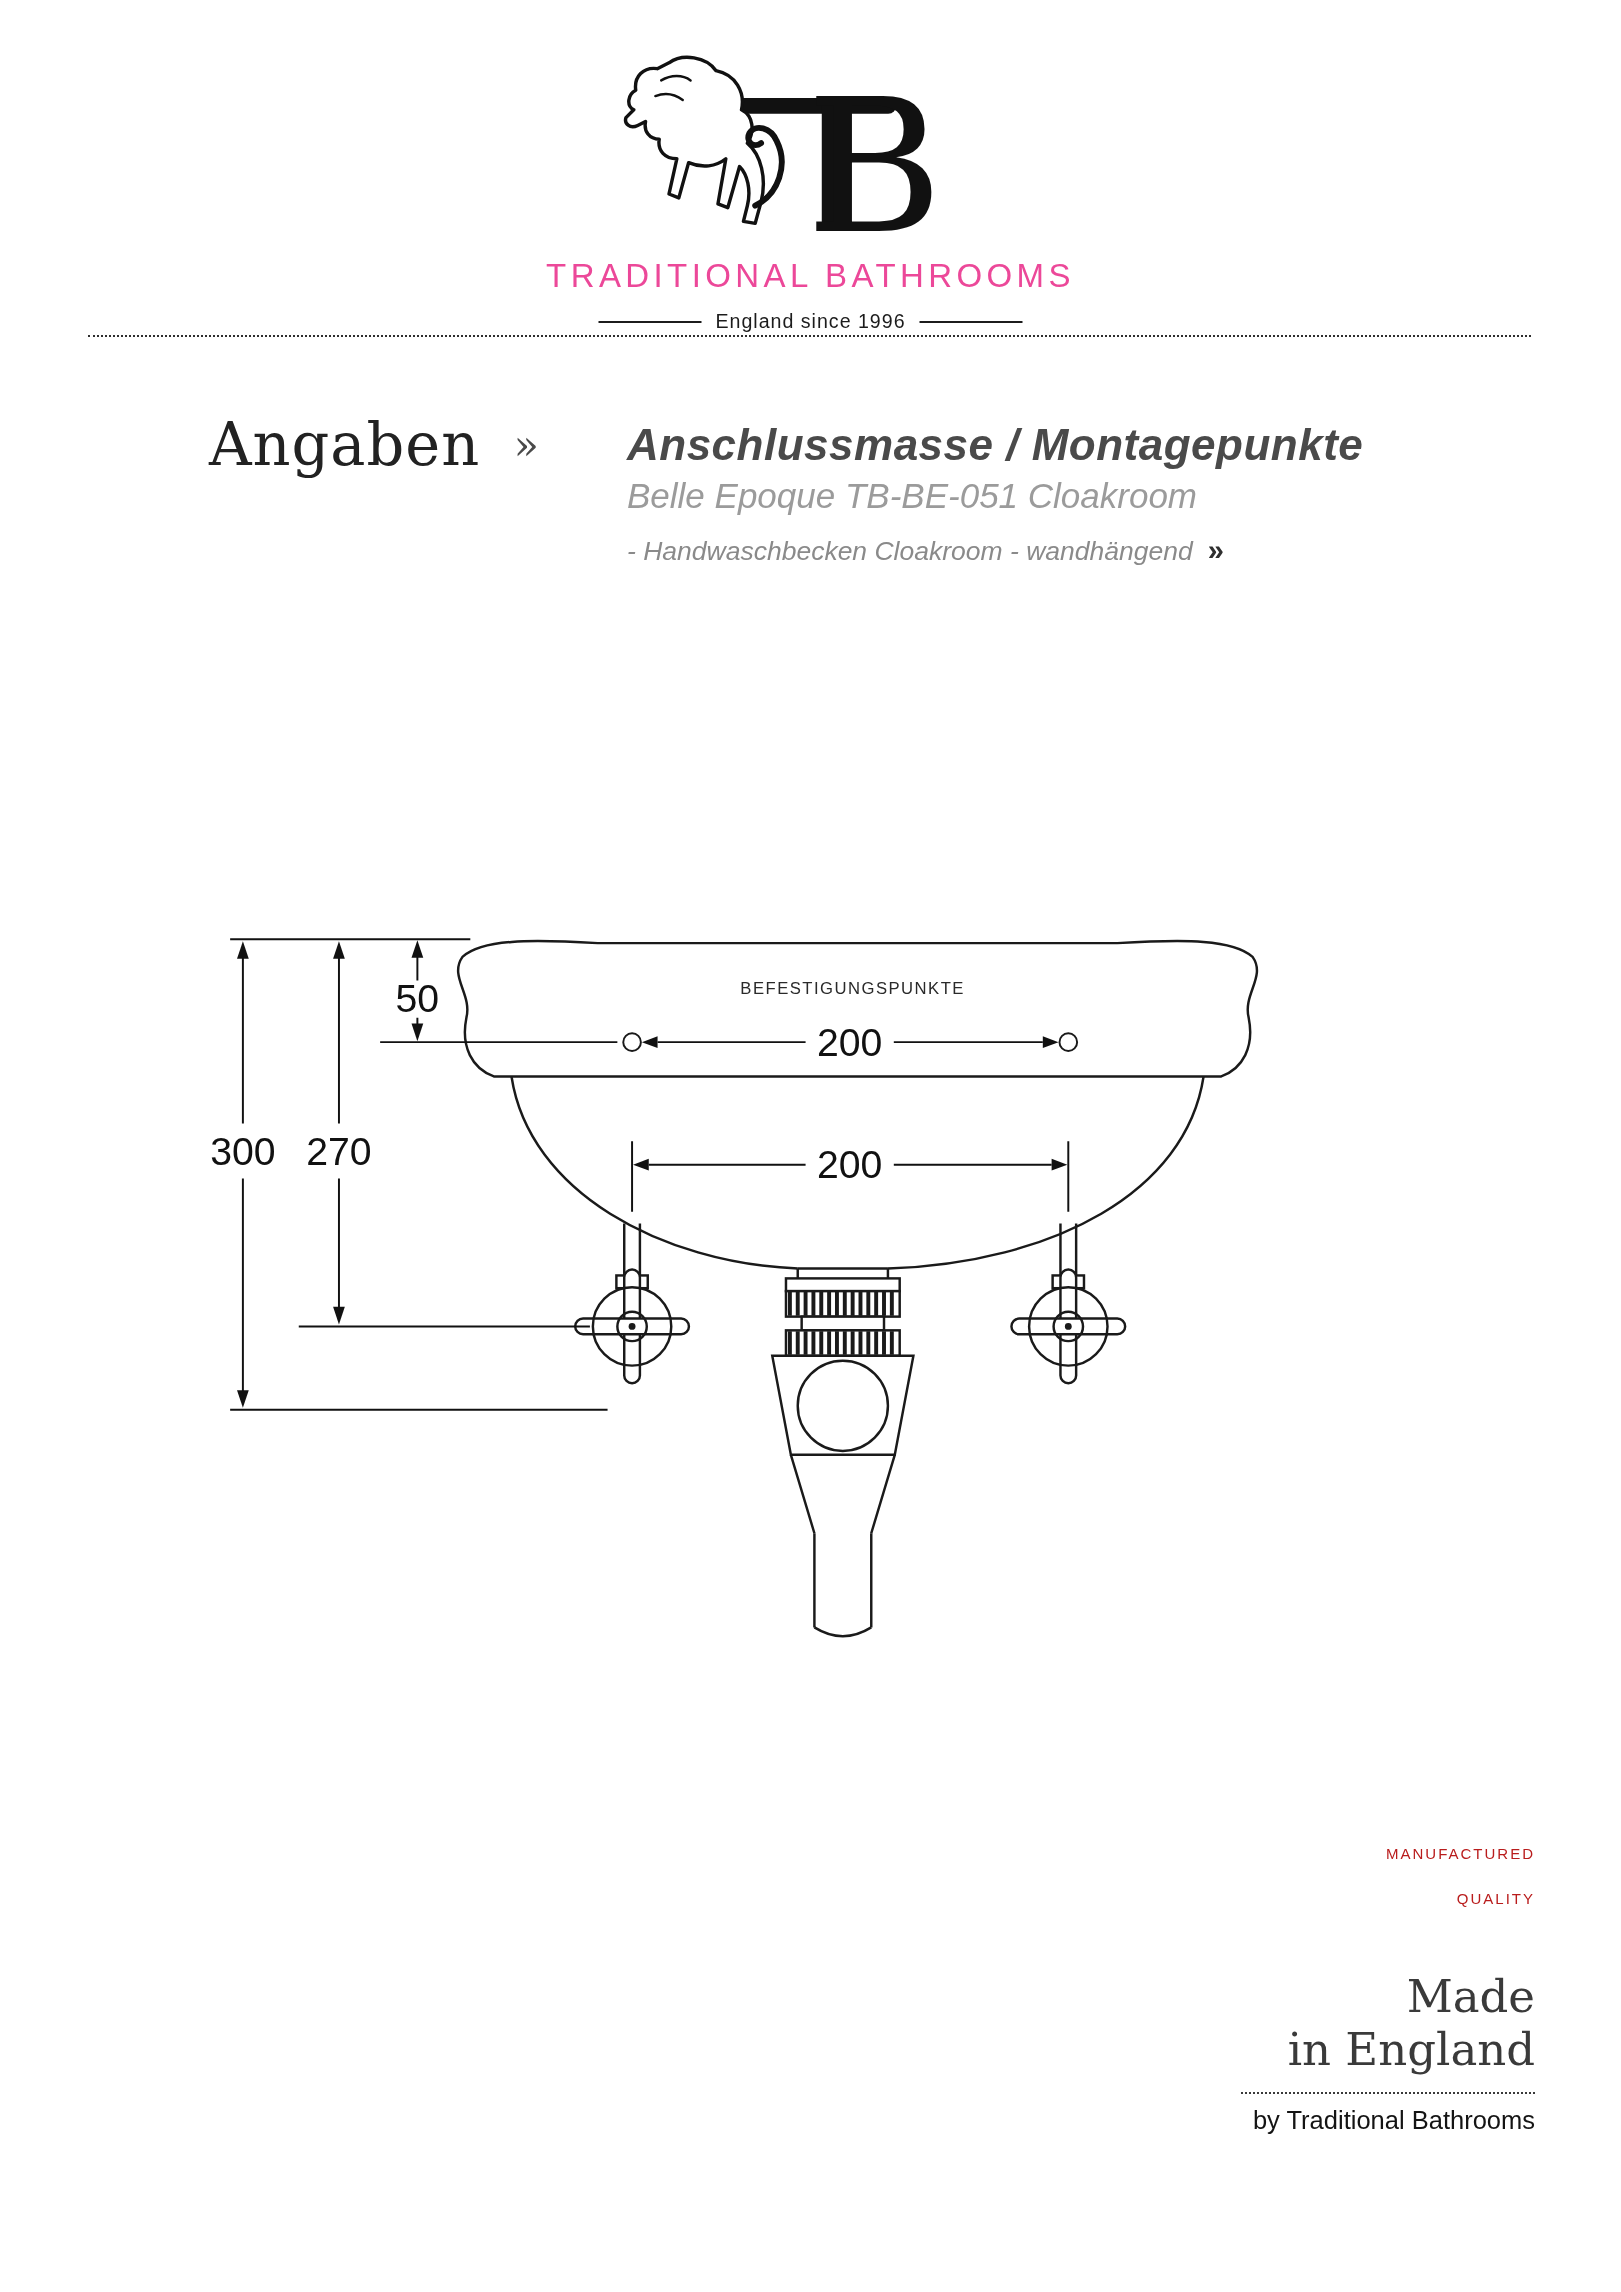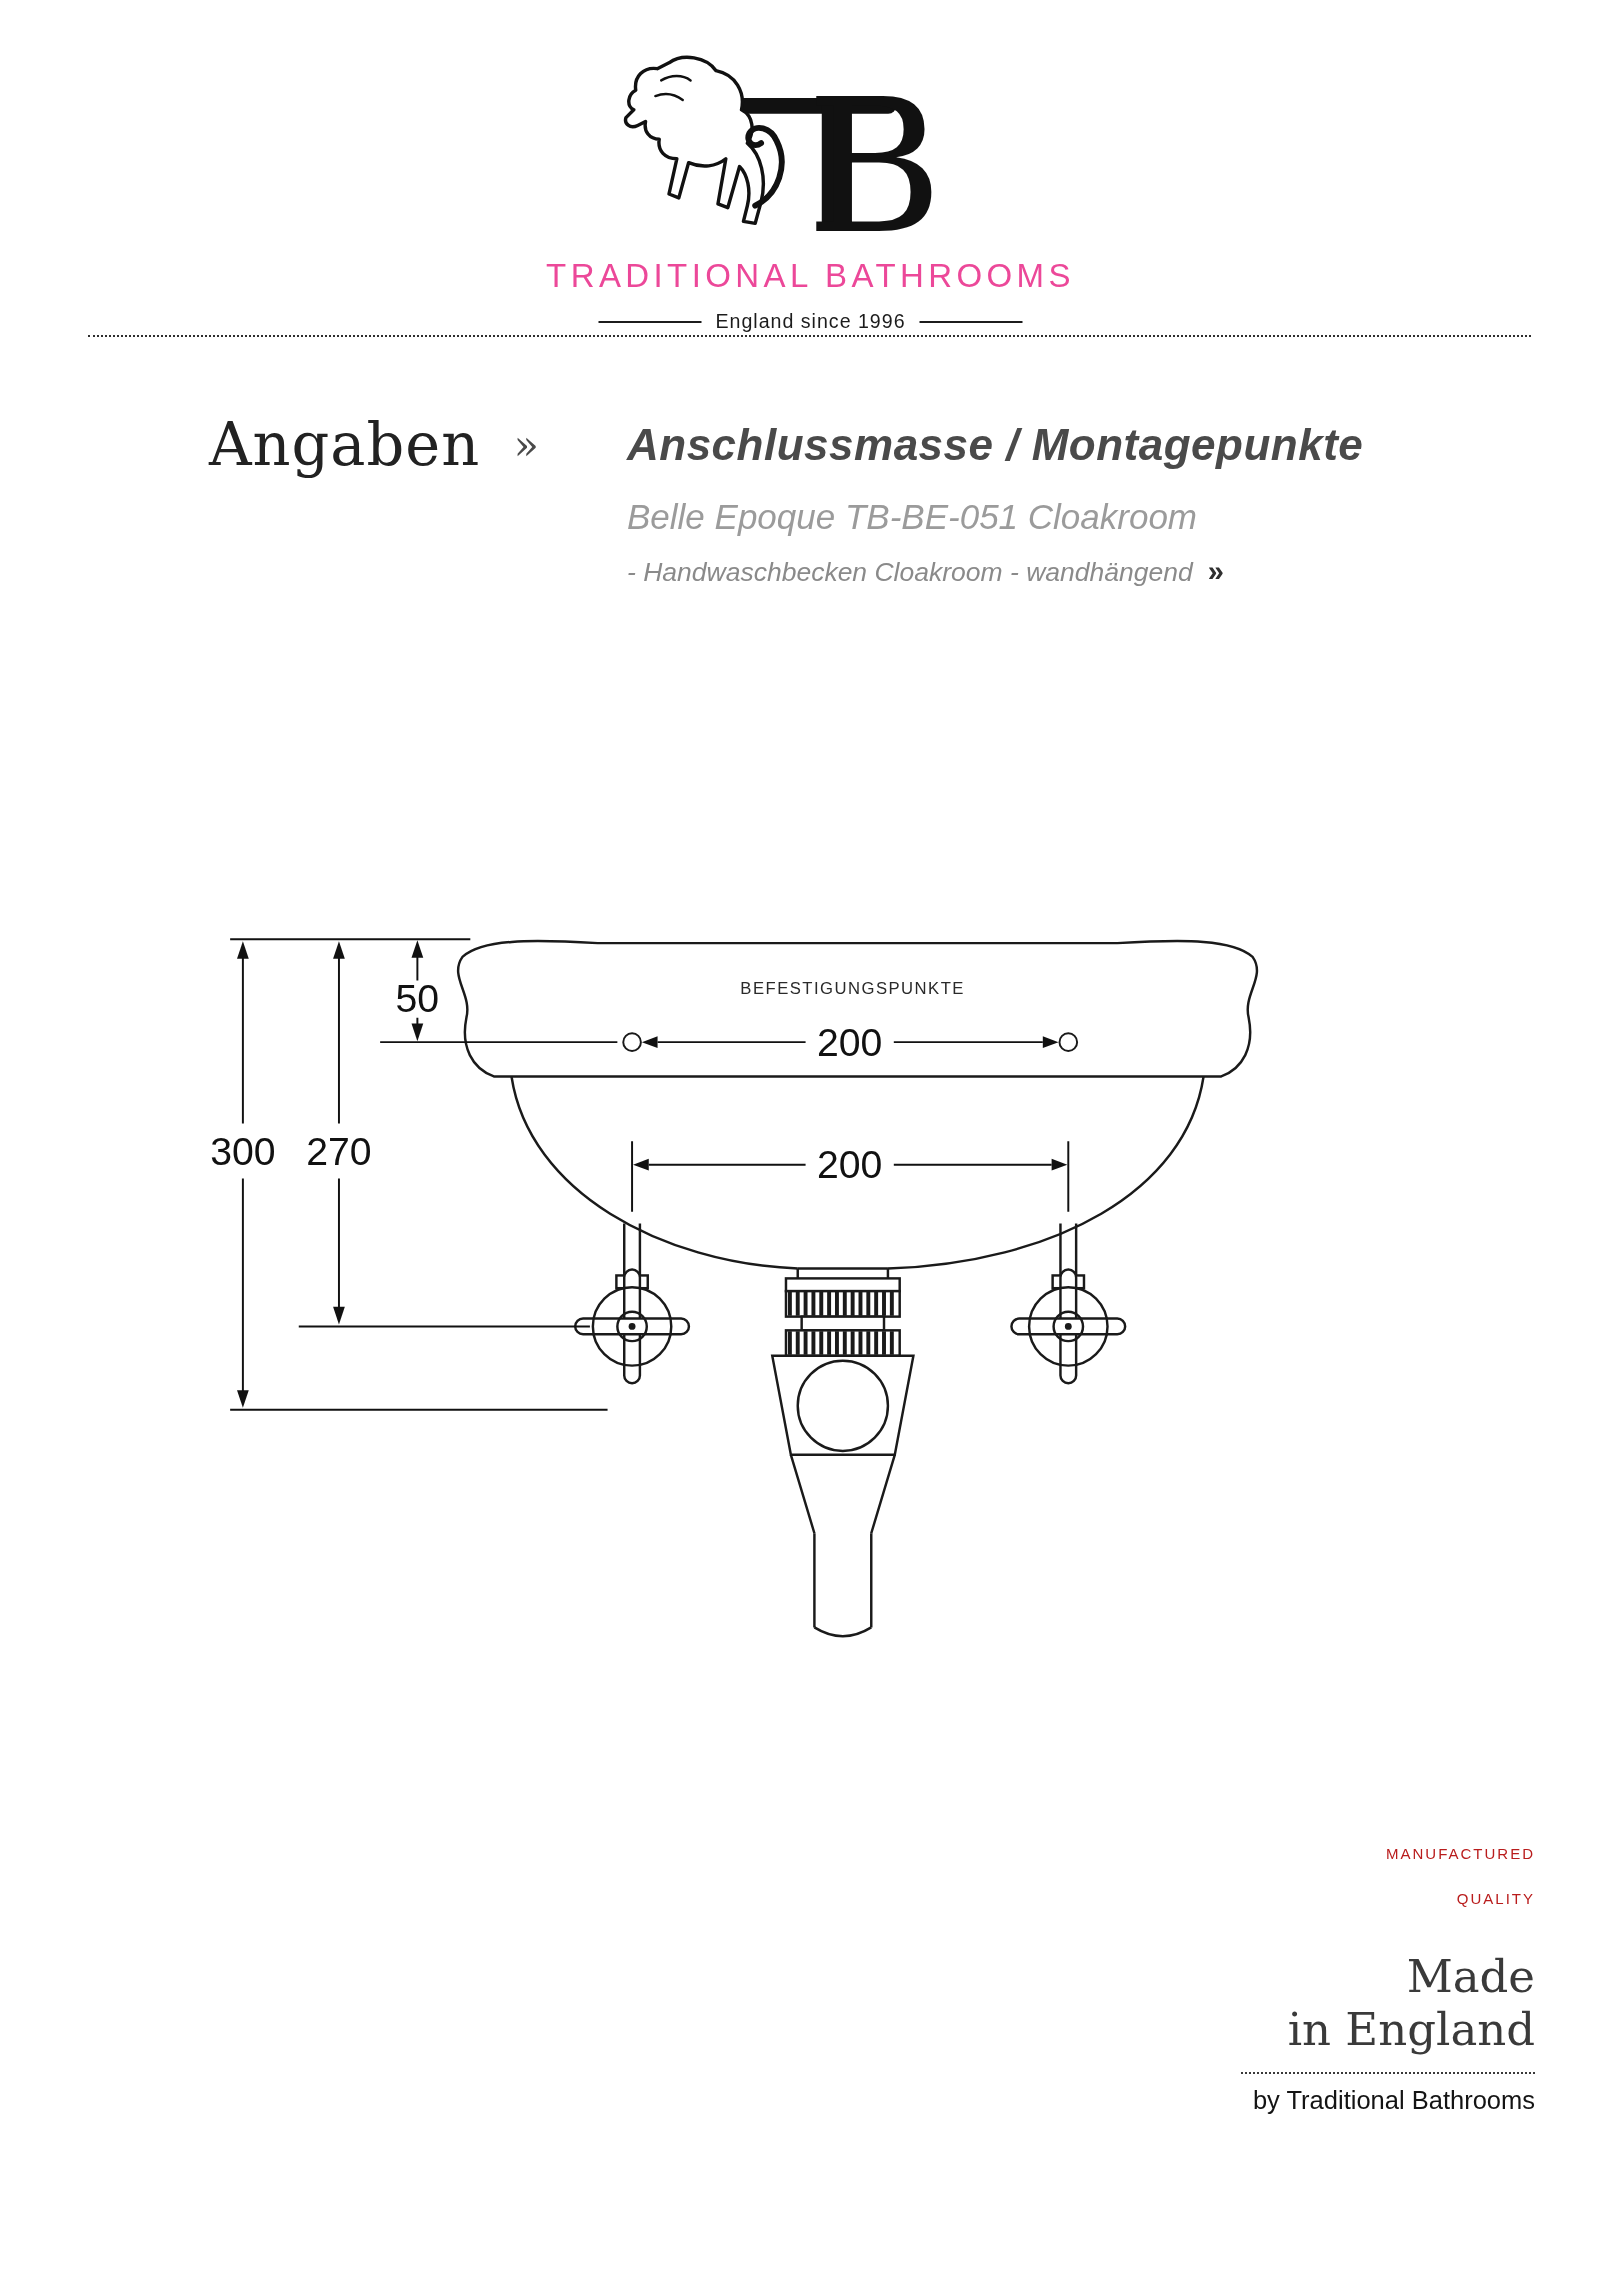--- a/index.html
+++ b/index.html
@@ -15,32 +15,32 @@
   .tagline-row { display:flex; align-items:center; justify-content:center; gap:13.7px; margin-top:15px; }
   .tagline-line { width:103px; height:0; border-top:2px solid #1c1c1c; }
   .tagline { font-size:19.6px; color:#1c1c1c; letter-spacing:1px; }
   
   .dotted-sep { position:absolute; top:335px; left:88px; width:1443px; border-top:2.9px dotted #2e2e2e; }
   
   .montage { position:absolute; left:209px; top:410px; font-family:"DejaVu Serif", serif; font-size:59px; color:#222; letter-spacing:1px; }
   .montage .arrow { font-size:41px; color:#4a4a4a; margin-left:13.7px; vertical-align:5.9px; }
   .head-block { position:absolute; left:627px; top:420px; width:863px; font-style:italic; }
   .head-title { font-size:44px; color:#4a4a4a; font-weight:600; letter-spacing:0.5px; }
-  .head-sub { font-size:35px; color:#9b9b9b; margin-top:27px; }
+  .head-sub { font-size:35px; color:#9b9b9b; margin-top:6px; }
   .head-variant { font-size:26.5px; color:#8a8a8a; margin-top:17.6px; }
   .head-variant .arrow { color:#2f2f2f; font-weight:700; font-size:29px; font-style:normal; margin-left:7.8px; }
   .head-note { font-size:26.5px; color:#8a8a8a; margin-top:27.4px; }
   
   .drawing { position:absolute; left:137px; top:900px; }
   .dim-num { font-family:"Liberation Sans", sans-serif; font-size:40px; fill:#111; }
   .small-label { font-family:"Liberation Sans", sans-serif; font-size:17px; letter-spacing:1.5px; fill:#2a2a2a; }
   
   .footer { position:absolute; right:86px; top:1819px; width:431px; text-align:right; }
   .mfq { font-size:15px; letter-spacing:2px; color:#b91c1c; line-height:1.4;margin-top:24px; }
-  .made { font-family:"DejaVu Serif", serif; font-size:45px; color:#3a3a3a; line-height:1.18; margin-top:41px; }
+  .made { font-family:"DejaVu Serif", serif; font-size:45px; color:#3a3a3a; line-height:1.18; margin-top:61px; }
   .footer-dotted { border-top:2.5px dotted #3a3a3a; width:294px; margin:15.7px 0 11.8px auto; }
   .by { font-size:25.5px; color:#141414; }
 </style>
 </head>
 <body>
 
 <div class="page">
 
   <div class="logo">
     <svg class="monogram-svg" width="421" height="196" viewBox="0 0 430 200">

